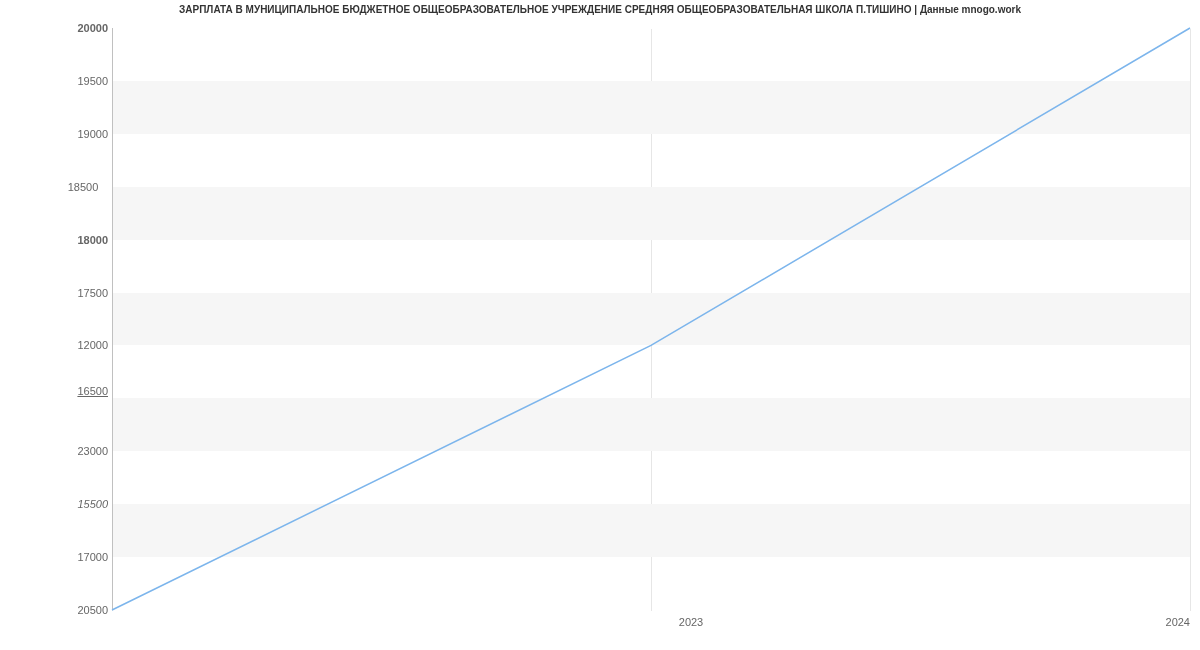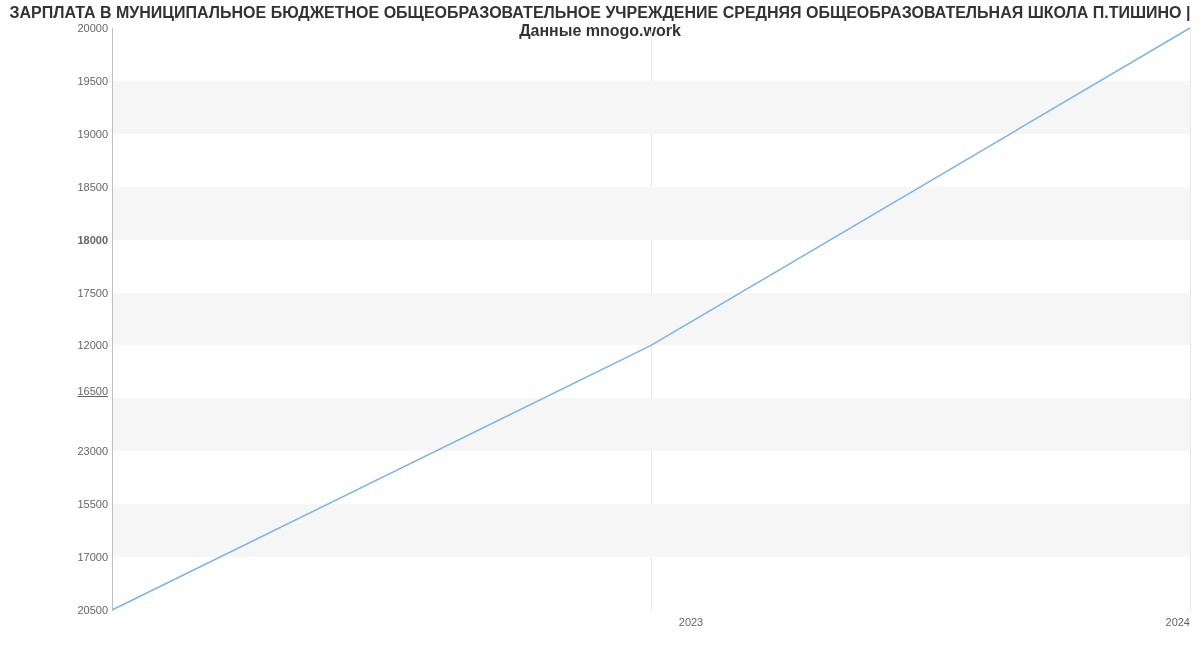--- a/index.html
+++ b/index.html
@@ -13,21 +13,21 @@
     .chart-container {
       position: relative;
       width: 1200px;
       height: 650px;
     }
     .title {
       position: absolute;
       top: 4px;
       width: 100%;
       text-align: center;
-      font-size: 16px;
+      font-size: 10px;
       font-weight: bold;
       color: #333333;
     }
     .plot-area {
       position: absolute;
       left: 112px;
       top: 28px;
       width: 1078px;
       height: 582px;
     }
@@ -90,26 +90,26 @@
       <div class="band" style="top: 264.545px; height: 52.9091px;"></div>
       <div class="band" style="top: 370.364px; height: 52.9091px;"></div>
       <div class="band" style="top: 476.182px; height: 52.9091px;"></div>
     <div class="y-axis-line"></div>
     <svg class="line-svg" viewBox="0 0 1078 582" preserveAspectRatio="none">
       <polyline id="line-path" fill="none" stroke-width="1.5" points="0,582 539,317.45454545454544 1078,0" stroke="#7cb5ec"></polyline>
     </svg>
   </div>
 <div class="y-tick-label" style="top: 610px;">20500</div>
     <div class="y-tick-label" style="top: 557.091px;">17000</div>
-    <div class="y-tick-label" style="top: 504.182px;">15500</div>
+    <div class="y-tick-label" style="top: 504.182px; font-style: italic;">15500</div>
     <div class="y-tick-label" style="top: 451.273px;">23000</div>
     <div class="y-tick-label" style="top: 391px; text-decoration: underline;">16500</div>
     <div class="y-tick-label" style="top: 345.455px;">12000</div>
     <div class="y-tick-label" style="top: 292.545px;">17500</div>
     <div class="y-tick-label" style="top: 239.636px; font-weight: bold;">18000</div>
-    <div class="y-tick-label" style="top: 186.727px;">18500</div>
+    <div class="y-tick-label" style="top: 186.727px; text-align: center;">18500</div>
     <div class="y-tick-label" style="top: 133.818px;">19000</div>
     <div class="y-tick-label" style="top: 80.9091px;">19500</div>
-    <div class="y-tick-label" style="top: 28px;">20000</div>
+    <div class="y-tick-label" style="top: 28px; font-weight: bold;">20000</div>
     <div class="x-tick-label" style="top: 648px; transform: none; left: 112px; font-style: italic;">2022</div>
     <div class="x-tick-label" style="top: 616px; left: 651px; margin-left: 40px;">2023</div>
     <div class="x-tick-label" style="top: 616px; transform: translateX(-100%); left: 1190px;">2024</div>
   </div>
 
 </body></html>

